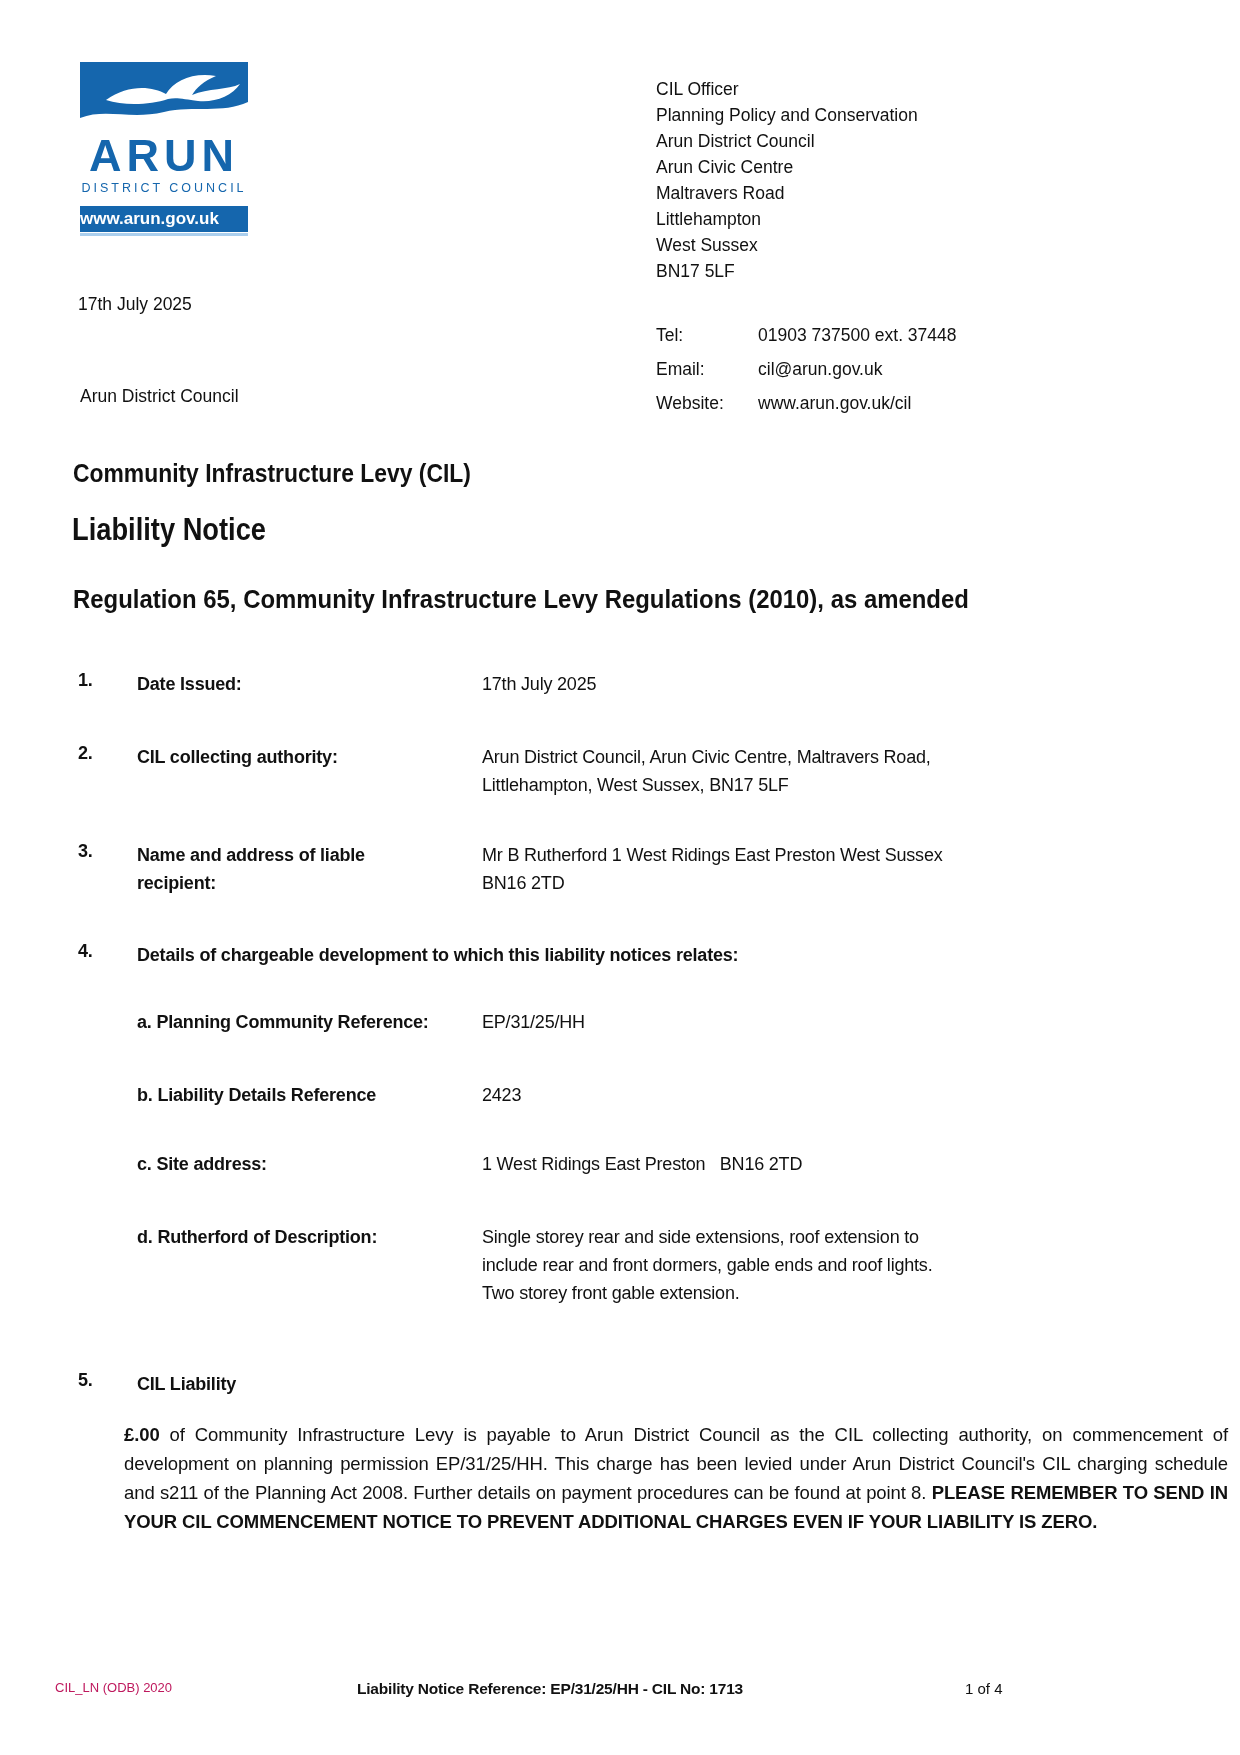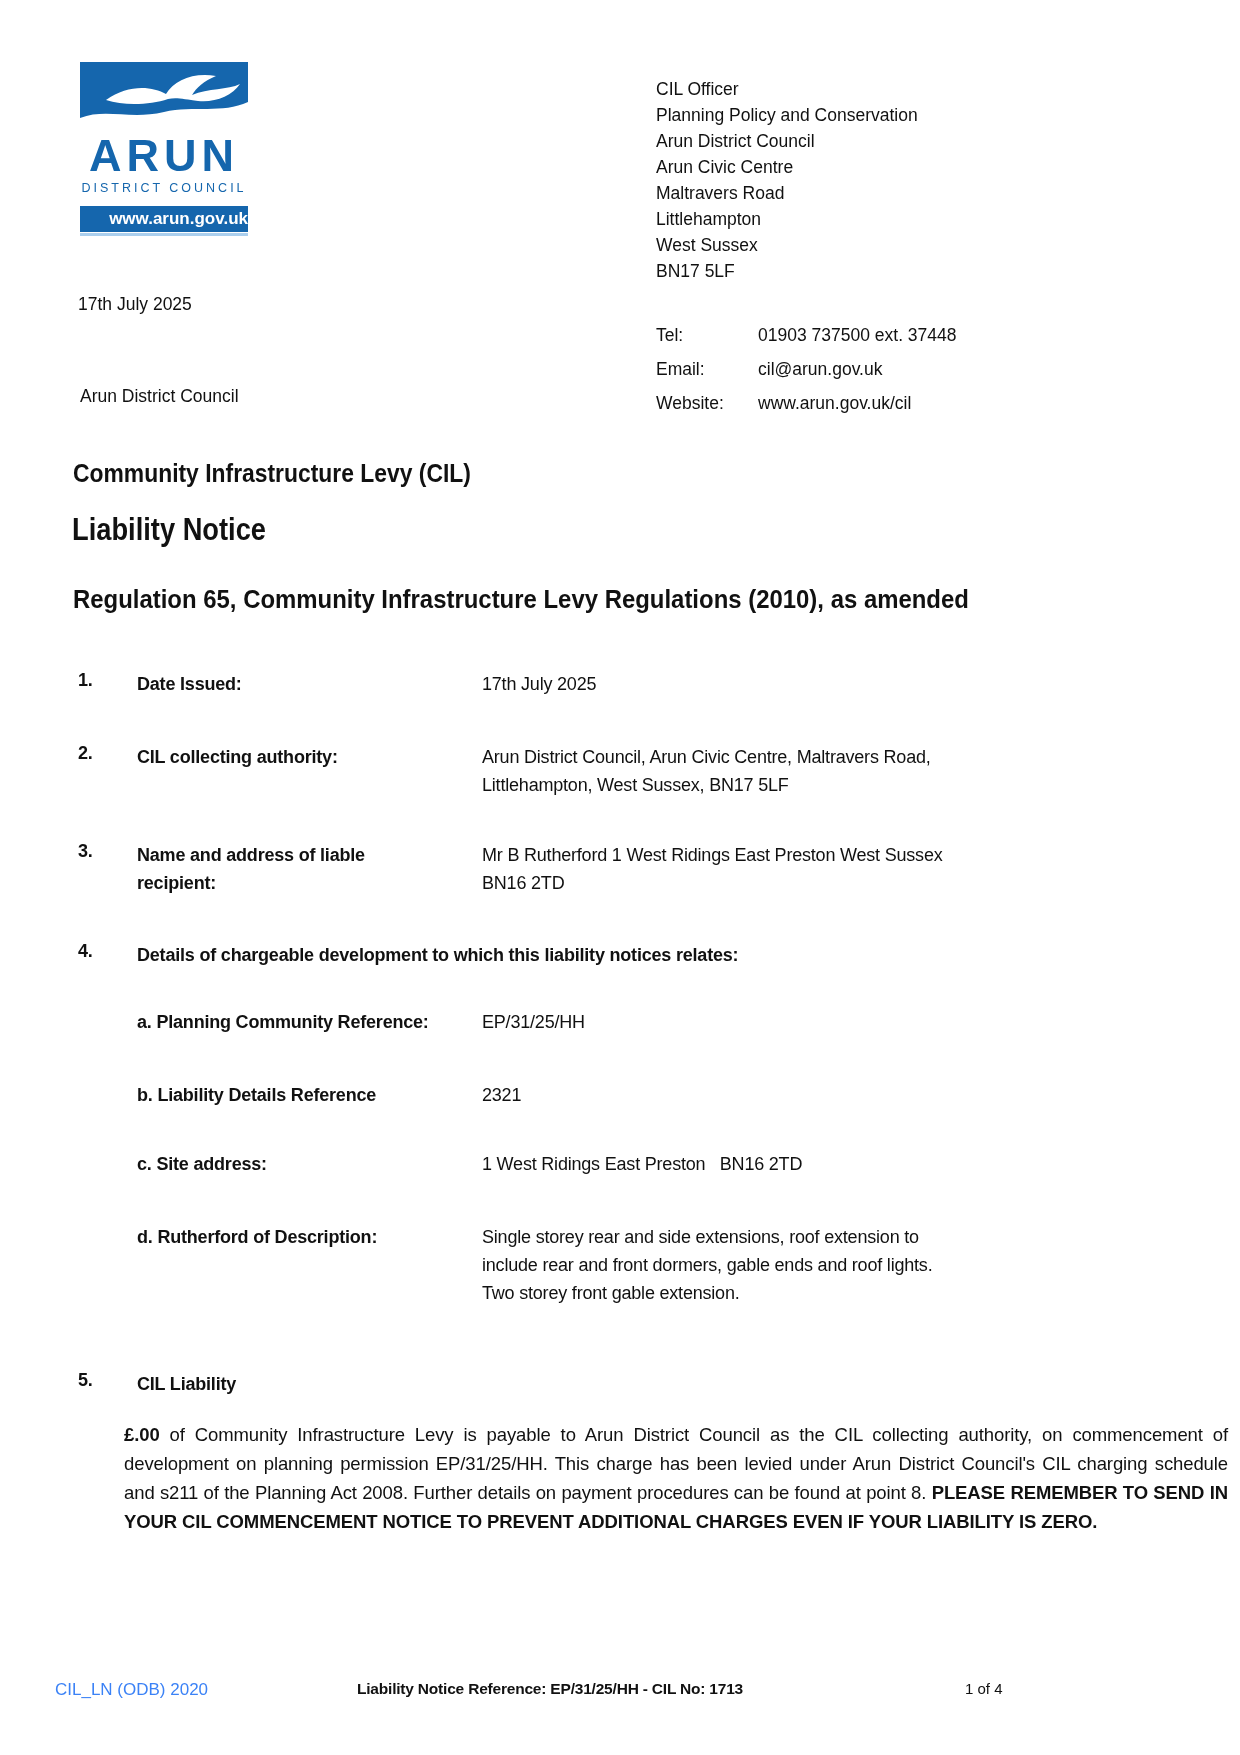--- a/index.html
+++ b/index.html
@@ -17,21 +17,21 @@
   .logo-arun{
     color:#1566ad;font-weight:700;font-size:45px;line-height:46px;
     text-align:center;letter-spacing:5px;margin-top:5px;
   }
   .logo-sub{
     color:#1566ad;font-weight:400;font-size:12.5px;line-height:14px;
     text-align:center;letter-spacing:3px;margin-top:2px;
   }
   .logo-banner{
     margin-top:11px;background:#1566ad;color:#fff;
-    font-weight:700;font-size:17px;line-height:26px;text-align:right;
+    font-weight:700;font-size:17px;line-height:26px;text-align:left;
   }
   .logo-underline{height:3px;background:#abcfee;margin-top:1px;}
   
   .date-line{position:absolute;left:78px;top:294px;font-size:17.5px;}
   .sender-line{position:absolute;left:80px;top:386px;font-size:17.5px;}
   .addr{position:absolute;left:656px;top:76px;font-size:17.5px;line-height:26px;}
   .contact{position:absolute;left:656px;top:325px;font-size:17.5px;}
   .contact-row{height:34px;}
   .contact-label{display:inline-block;width:102px;}
   
@@ -45,21 +45,21 @@
   .label{position:absolute;left:137px;width:345px;font-weight:700;white-space:pre-wrap;line-height:28px;}
   .label-wide{width:720px;}
   .value{position:absolute;left:482px;width:560px;white-space:pre-wrap;line-height:28px;}
   
   .para{
     position:absolute;left:88px;top:1420px;width:1104px;
     font-size:18.5px;line-height:29px;text-align:justify;letter-spacing:-0.1px;margin-left:36px;
   }
   .b{font-weight:700;}
   
-  .footer-left{position:absolute;left:55px;top:1680px;font-size:17px;color:#3b82f6;}
+  .footer-left{position:absolute;left:55px;top:1680px;font-size:13px;color:#be185d;}
   .footer-center{
     position:absolute;left:240px;top:1680px;width:620px;text-align:center;
     font-size:15.5px;font-weight:700;letter-spacing:-0.2px;
   }
   .footer-right{position:absolute;left:965px;top:1680px;font-size:15px;}
 </style>
 </head>
 <body>
 
 <div class="page">
@@ -134,21 +134,21 @@
     <span class="label label-wide">Details of chargeable development to which this liability notices relates:</span>
   </div>
 
   <div class="row" style="top:1008px">
     <span class="label">a. Planning Community Reference:</span>
     <span class="value">EP/31/25/HH</span>
   </div>
 
   <div class="row" style="top:1081px">
     <span class="label">b. Liability Details Reference</span>
-    <span class="value">2321</span>
+    <span class="value">2423</span>
   </div>
 
   <div class="row" style="top:1150px">
     <span class="label">c. Site address:</span>
     <span class="value">1 West Ridings East Preston   BN16 2TD</span>
   </div>
 
   <div class="row" style="top:1223px">
     <span class="label">d. Rutherford of Description:</span>
     <span class="value">Single storey rear and side extensions, roof extension to

